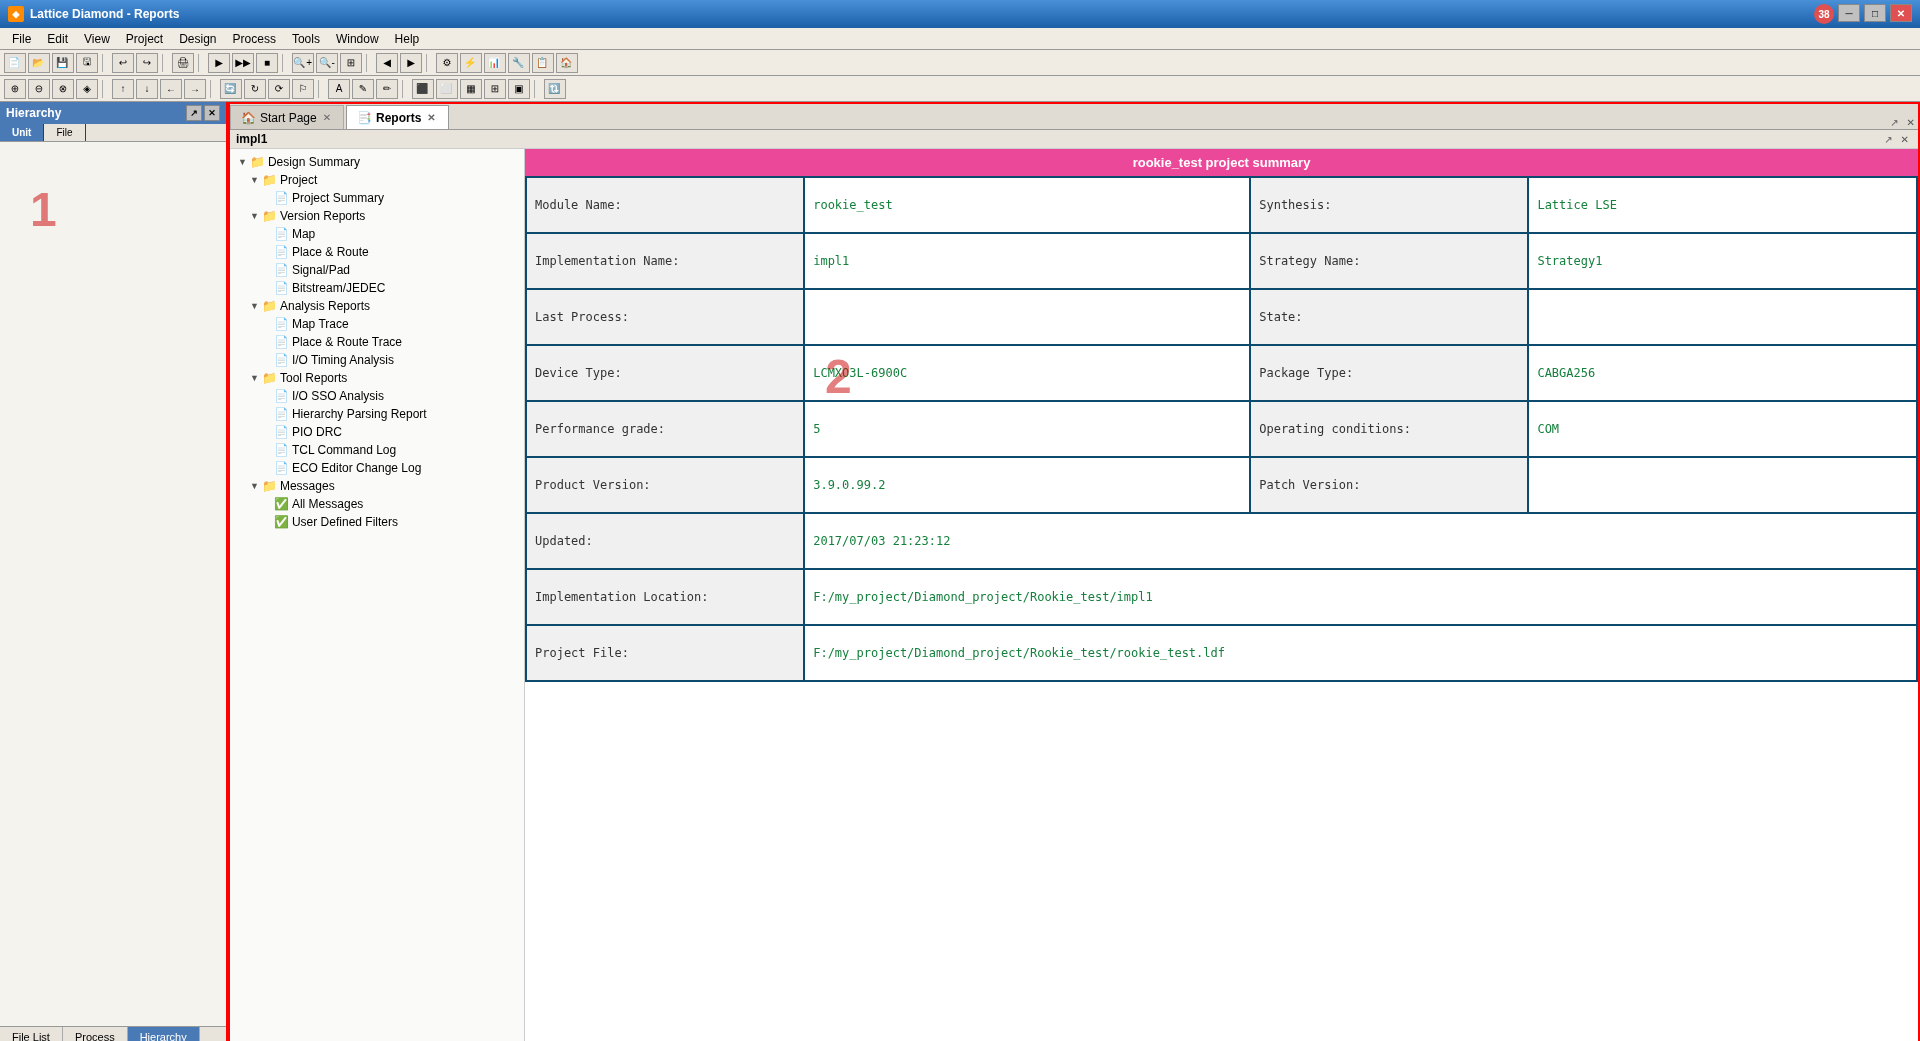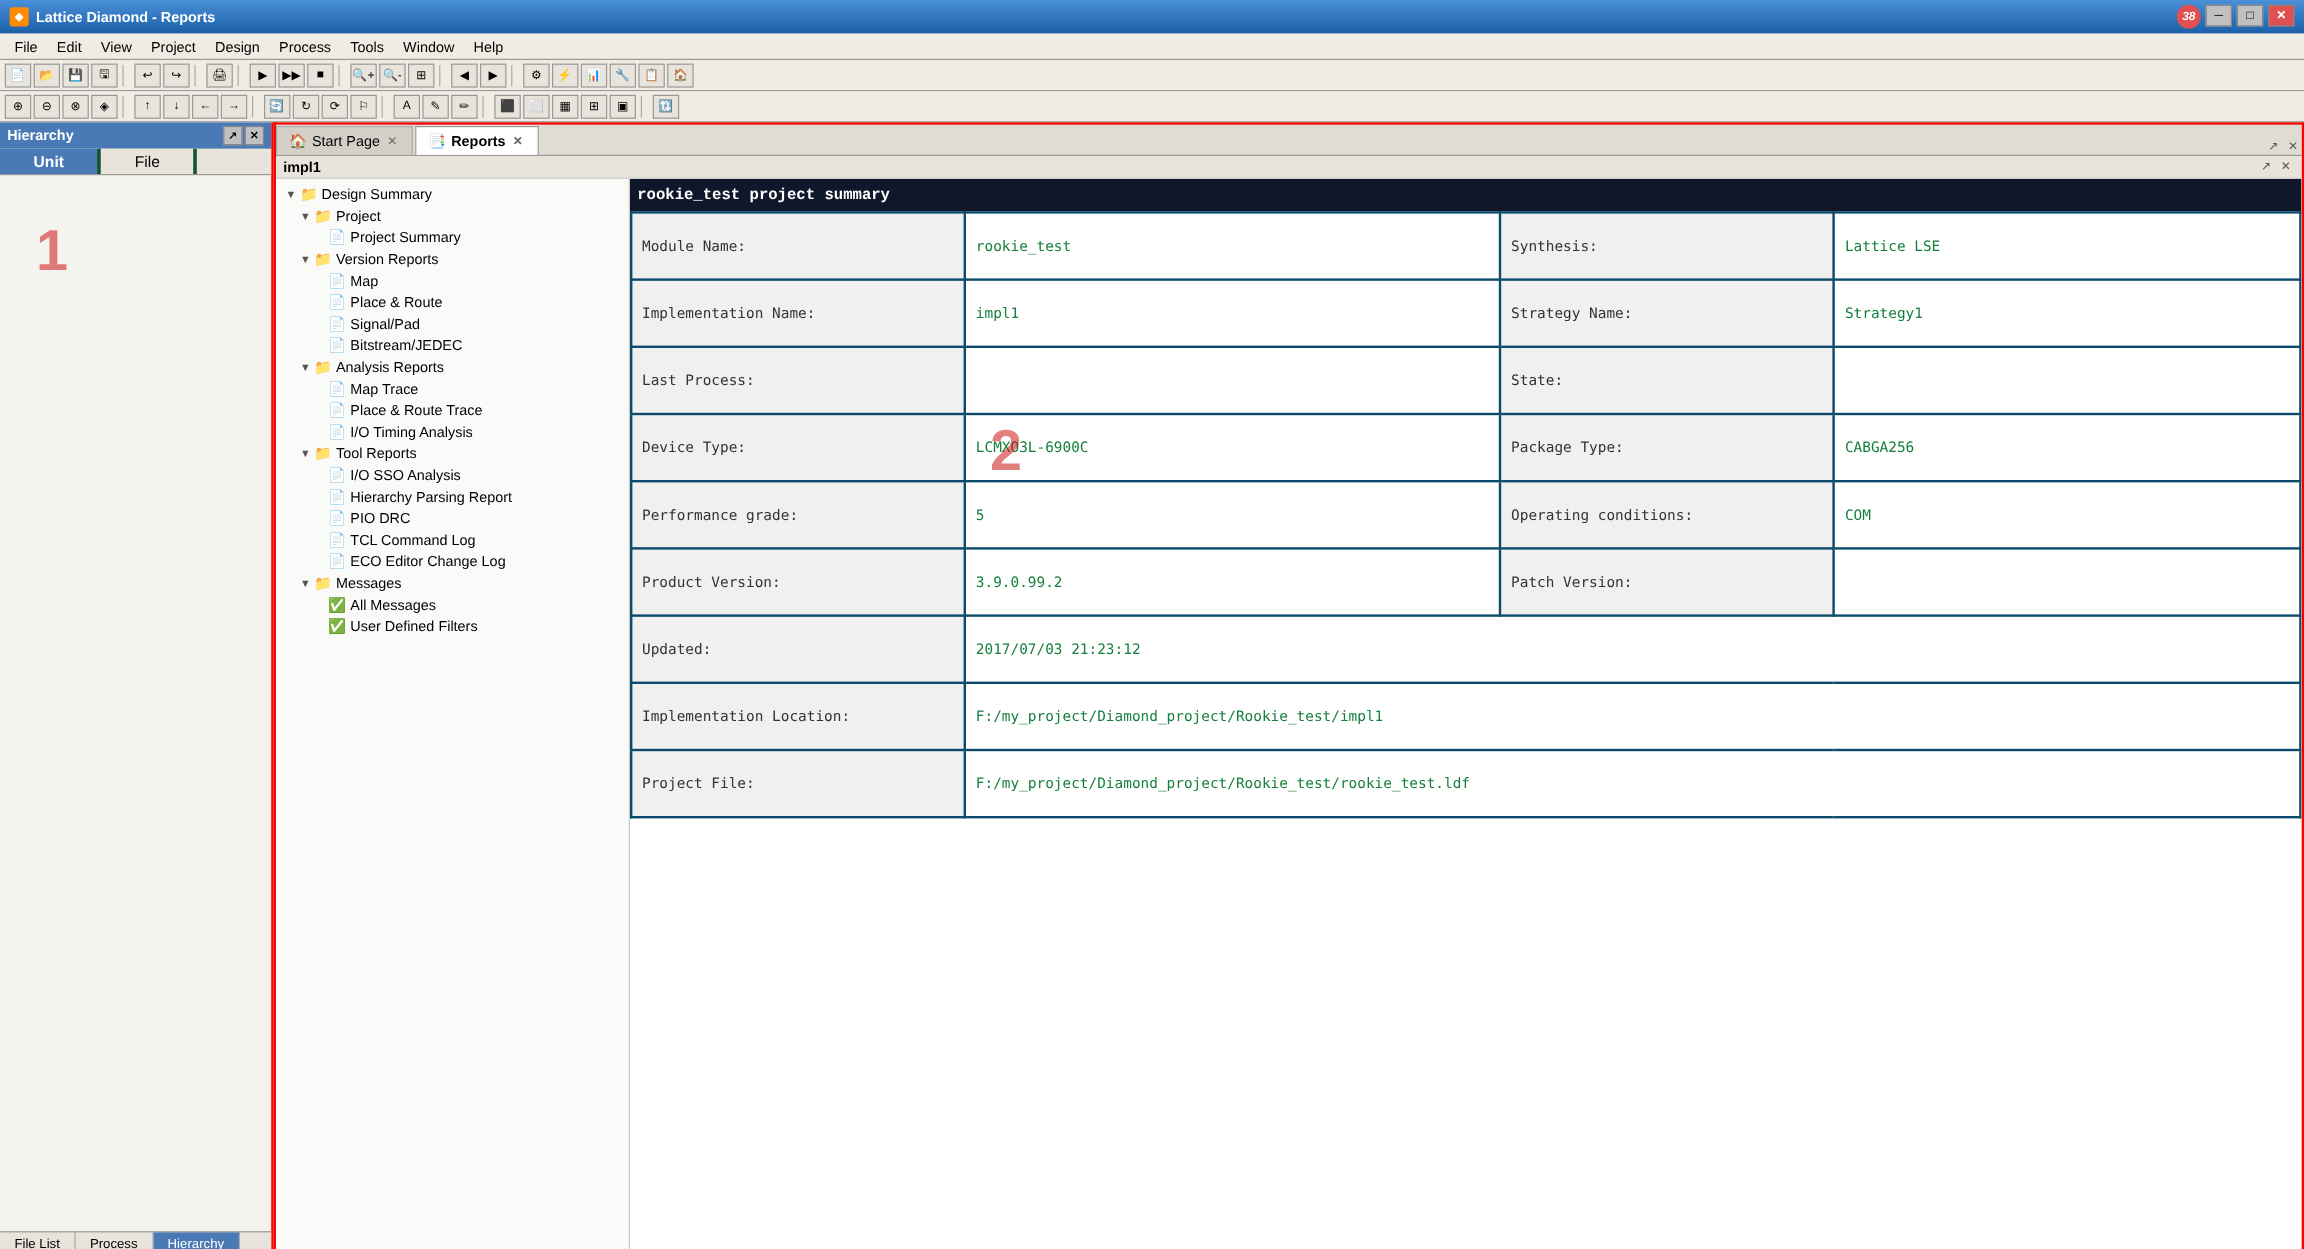--- a/index.html
+++ b/index.html
@@ -99,24 +99,24 @@
       display: flex; align-items: center; justify-content: center;
       font-size: 9px; cursor: pointer; color: #000;
     }
 
     .hierarchy-tabs {
       display: flex;
       border-bottom: 1px solid #999;
       background: #e8e4dc;
     }
     .hier-tab {
-      padding: 3px 28px;
-      font-size: 13px;
+      padding: 3px 12px;
+      font-size: 10px;
       cursor: pointer;
-      border-right: 3px solid #14532d;
+      border-right: 1px solid #14532d;
       background: #e8e4dc;
     }
     .hier-tab.active {
       background: #4a7ab5;
       color: white;
       font-weight: bold;
     }
 
     .hierarchy-content {
       flex: 1;
@@ -231,25 +231,25 @@
     
     .report-panel {
       flex: 1;
       overflow-y: auto;
       background: white;
       position: relative;
     }
 
     
     .report-title-bar {
-      background: #0f172a;
+      background: #ec4899;
       color: white;
-      text-align: left;
+      text-align: center;
       padding: 6px;
-      font-family: Liberation Mono, monospace;
+      font-family: Liberation Sans, sans-serif;
       font-size: 13px;
       font-weight: bold;
     }
 
     
     .report-table {
       width: 100%;
       border-collapse: collapse;
       font-size: 12px;
       font-family: monospace;
@@ -296,21 +296,20 @@
 
     
     .notif-badge {
       background: #e05050;
       color: white;
       border-radius: 50%;
       width: 20px; height: 20px;
       display: flex; align-items: center; justify-content: center;
       font-size: 10px;
       font-weight: bold;
-      font-style: italic;
     }
   </style>
 </head>
 <body>
 
 <div class="title-bar">
   <div class="title-bar-left">
     <div class="title-icon">◆</div>
     <span>Lattice Diamond - Reports</span>
   </div>

